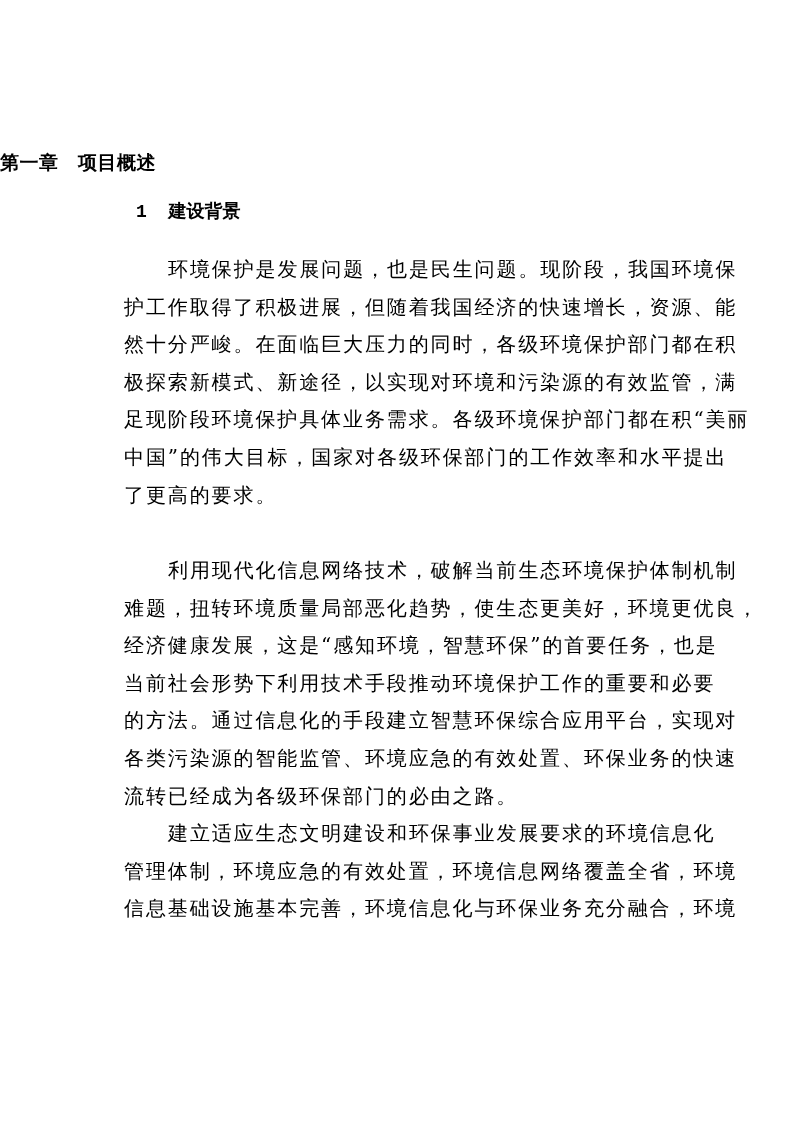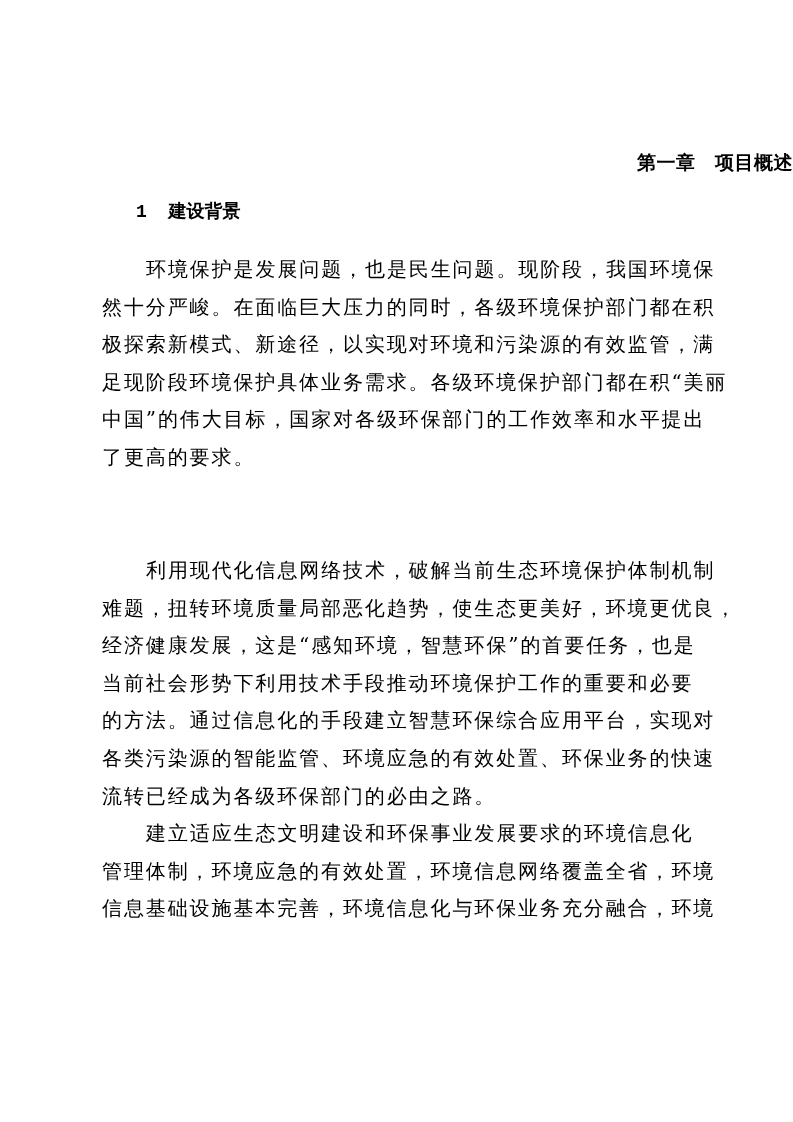--- a/index.html
+++ b/index.html
@@ -20,41 +20,41 @@
       top: 0;
       width: 793px;
       height: 1122px;
       background: #ffffff;
     }
     .chapter-title {
       position: absolute;
       top: 148px;
       left: 0;
       width: 793px;
-      text-align: right;
+      text-align: left;
       font-family: "DejaVu Sans", sans-serif;
       font-weight: bold;
       font-size: 19px;
       line-height: 28px;
       letter-spacing: 0.5px;
       white-space: pre;
     }
     .section-heading {
       position: absolute;
       top: 198px;
       left: 136px;
       font-family: Liberation Mono, monospace;
       font-weight: bold;
       font-size: 18px;
       line-height: 28px;
       white-space: pre;
     }
     .body-text {
       position: absolute;
-      left: 102px;
+      left: 124px;
       width: 560px;
       font-family: "DejaVu Serif", serif;
       font-size: 20px;
       line-height: 37.6px;
       letter-spacing: 1.9px;
       text-align: justify;
     }
     .line {
       display: block;
       white-space: nowrap;
@@ -68,20 +68,21 @@
 <body>
 
 <div class="page">
 
   <div class="chapter-title">第一章　项目概述</div>
 
   <div class="section-heading">1  建设背景</div>
 
   <div class="body-text" style="top:251px;">
     <span class="line first">环境保护是发展问题，也是民生问题。现阶段，我国环境保</span>
+    <span class="line">护工作取得了积极进展，但随着我国经济的快速增长，资源、能</span>
     <span class="line">然十分严峻。在面临巨大压力的同时，各级环境保护部门都在积</span>
     <span class="line">极探索新模式、新途径，以实现对环境和污染源的有效监管，满</span>
     <span class="line">足现阶段环境保护具体业务需求。各级环境保护部门都在积“美丽</span>
     <span class="line">中国”的伟大目标，国家对各级环保部门的工作效率和水平提出</span>
     <span class="line">了更高的要求。</span>
   </div>
 
   <div class="body-text" style="top:552px;">
     <span class="line first">利用现代化信息网络技术，破解当前生态环境保护体制机制</span>
     <span class="line">难题，扭转环境质量局部恶化趋势，使生态更美好，环境更优良，</span>

